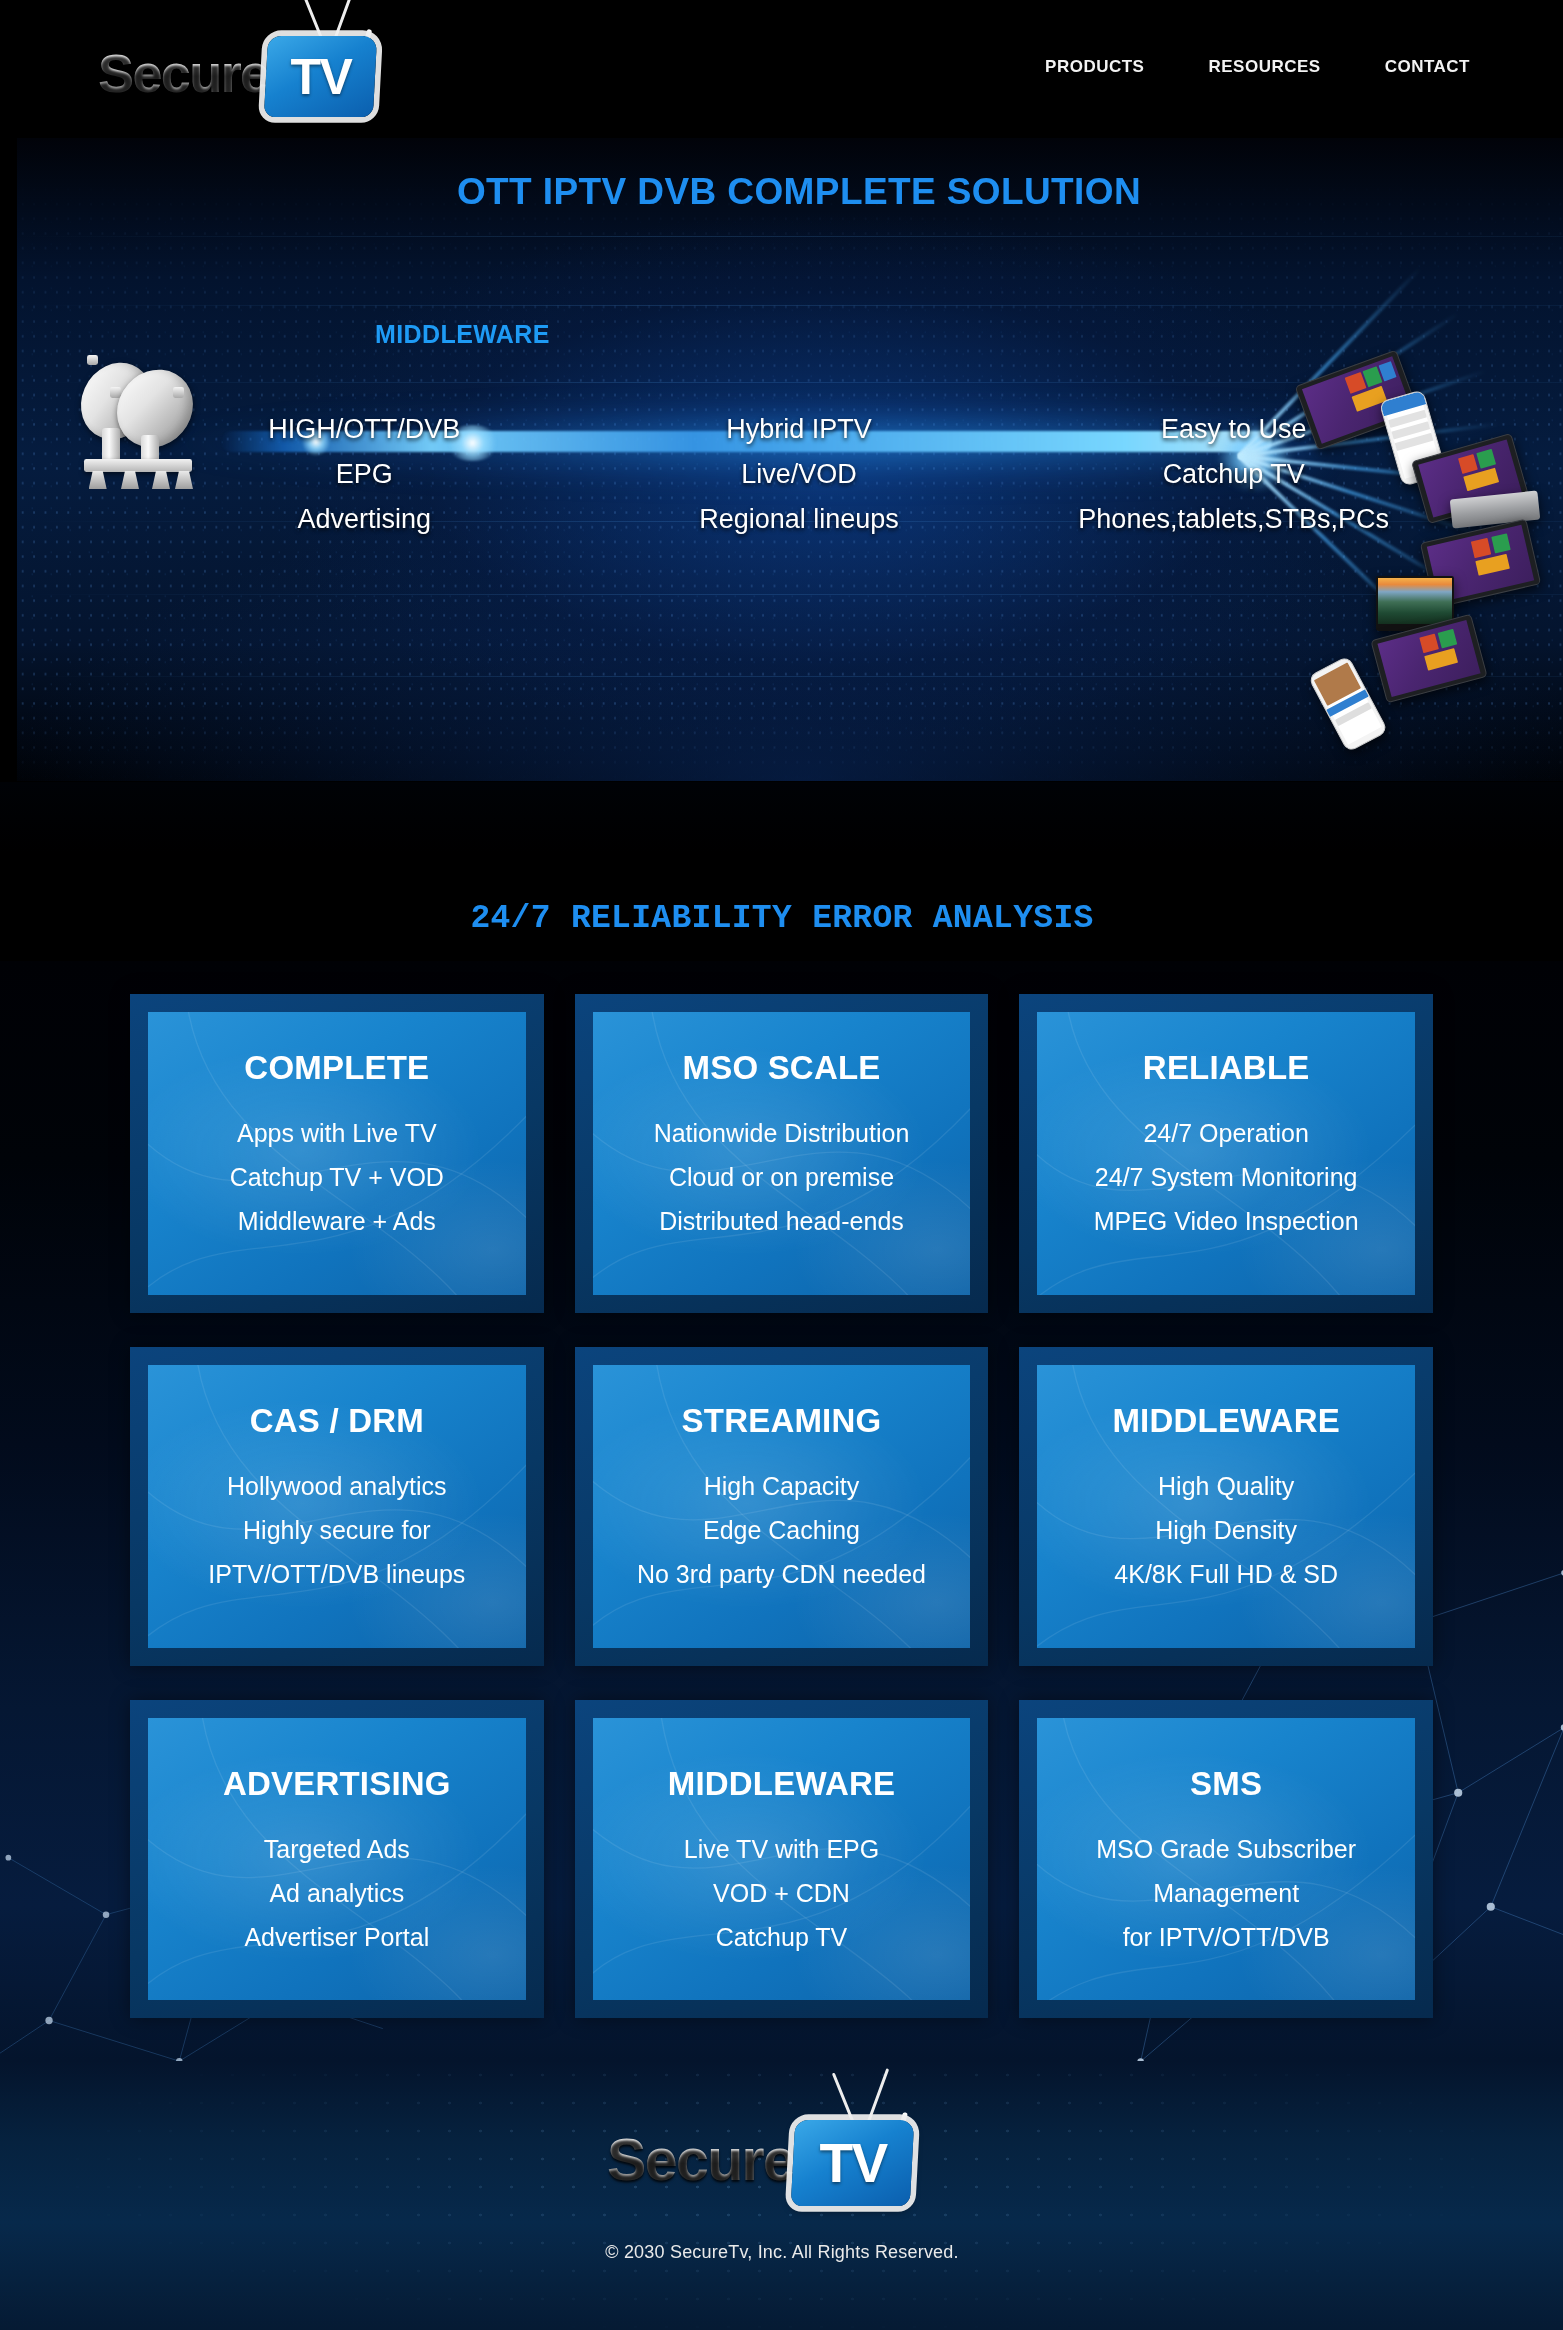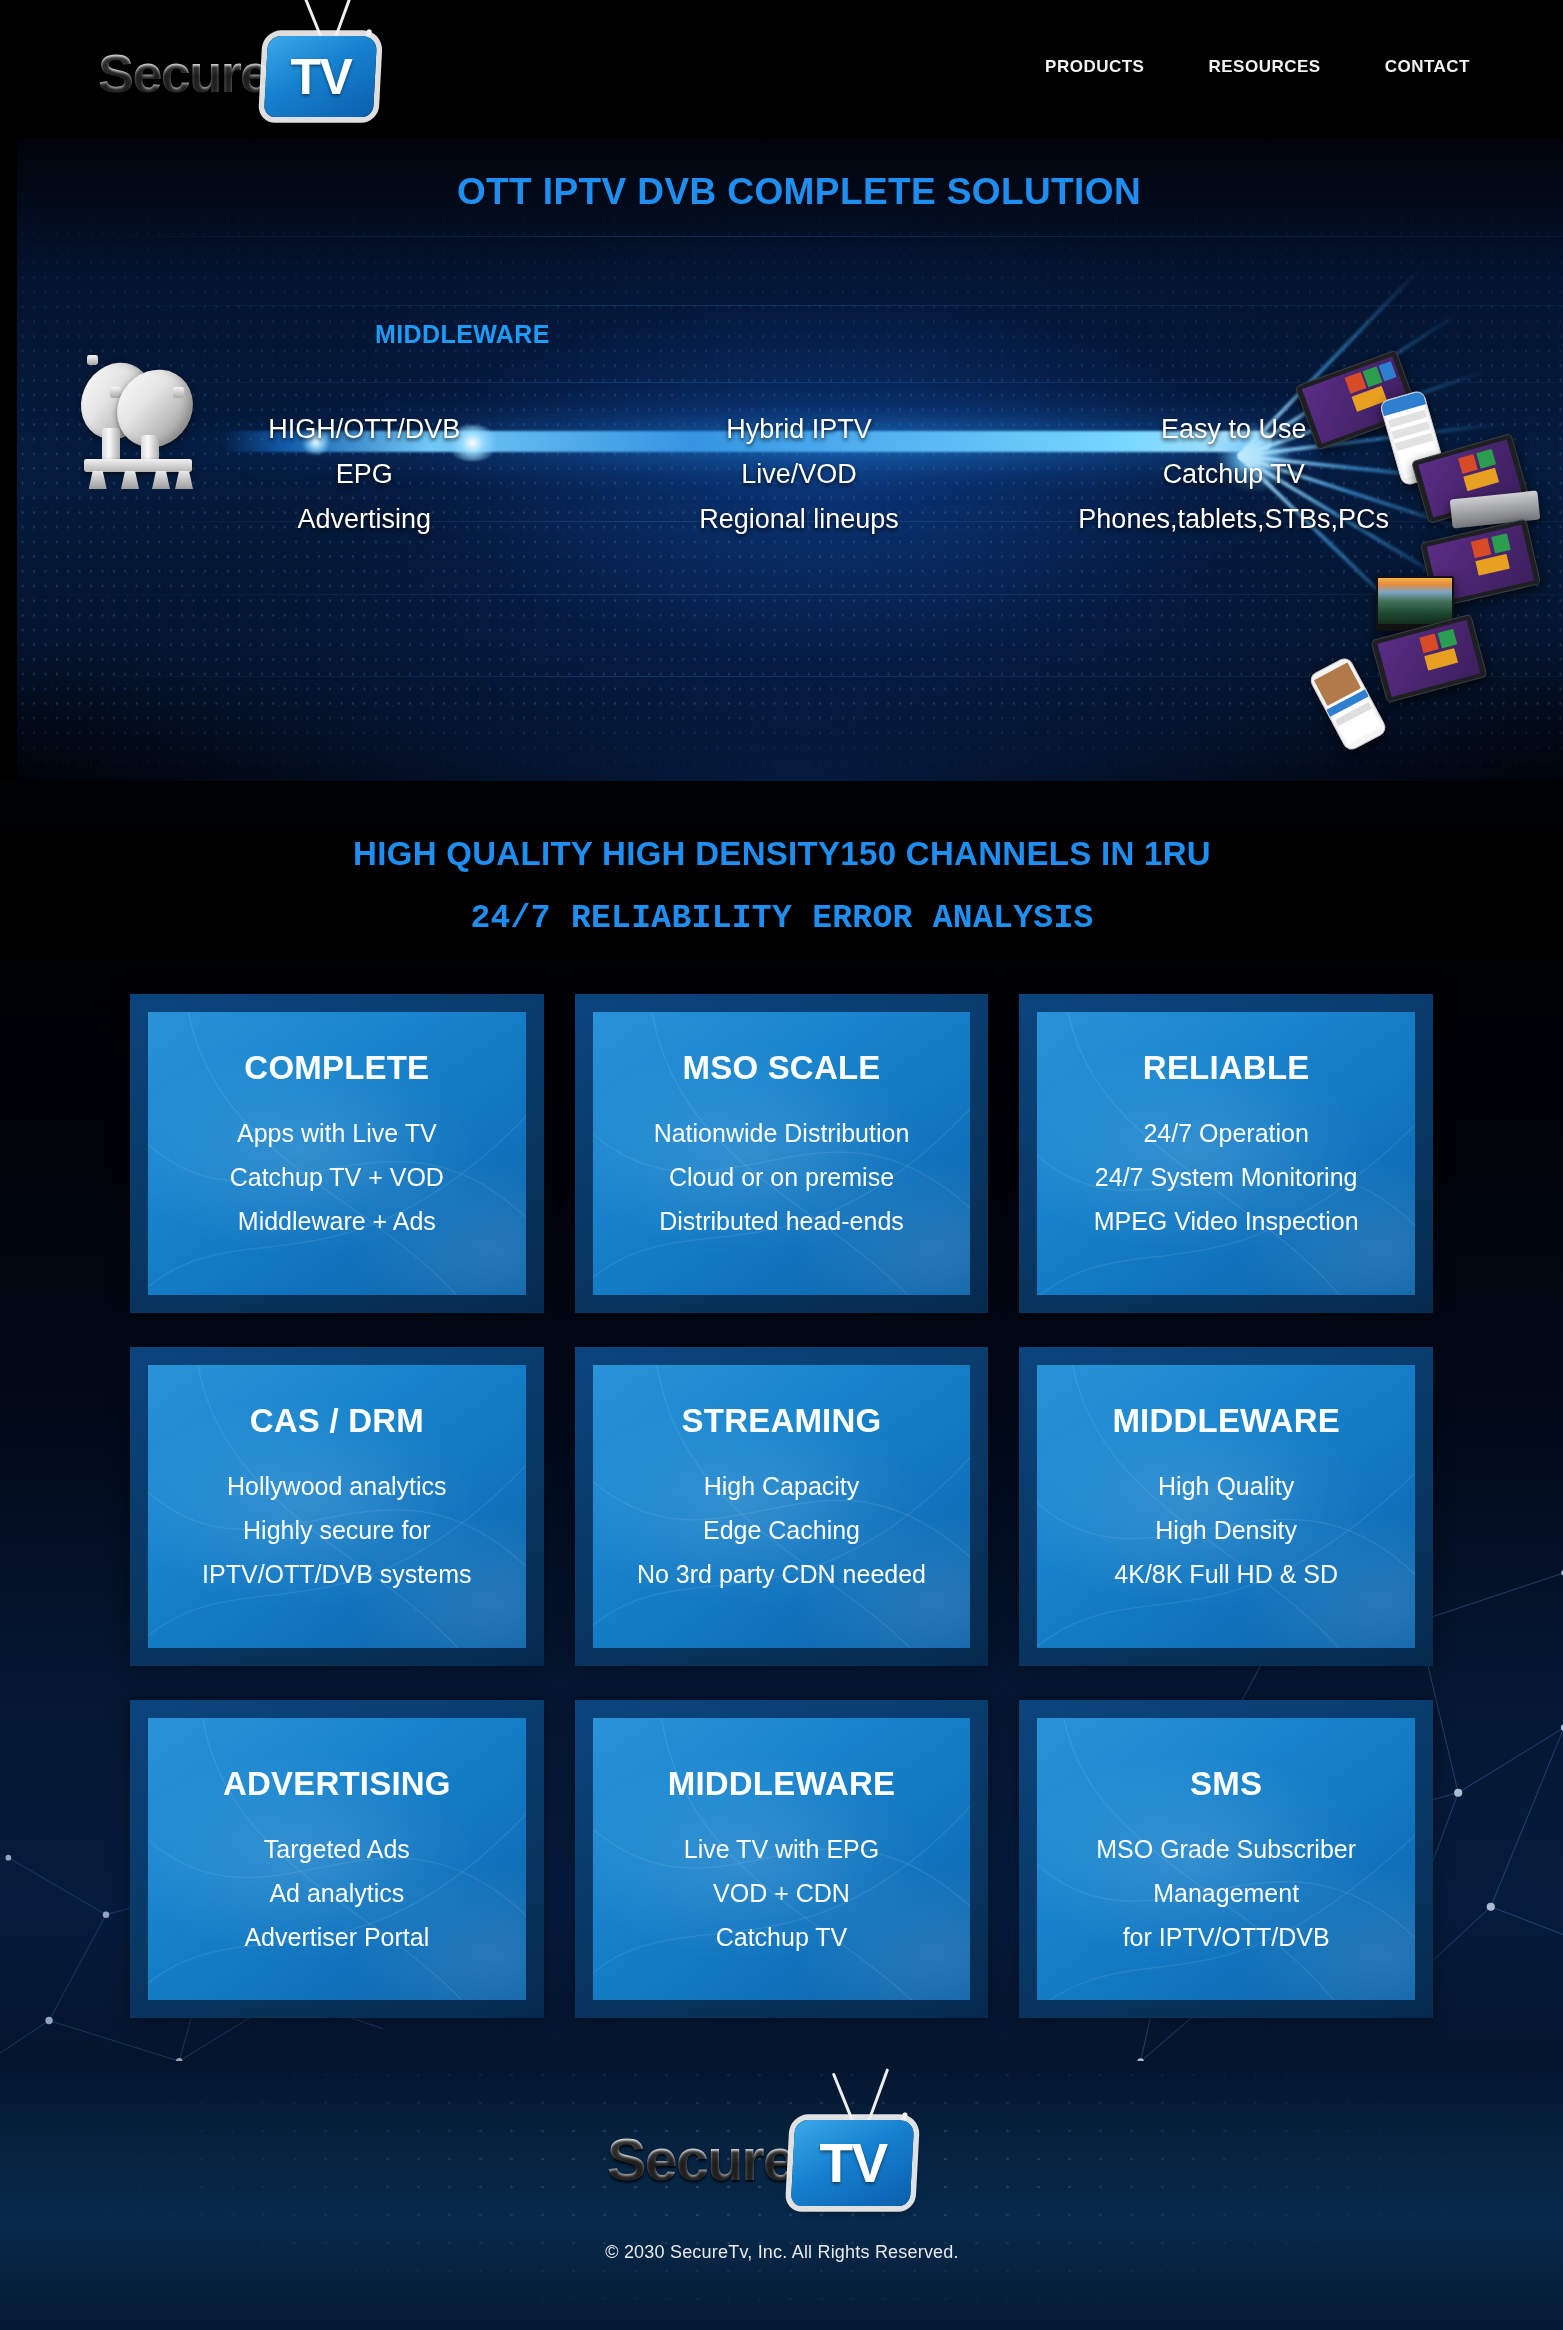--- a/index.html
+++ b/index.html
@@ -415,21 +415,20 @@
     </div>
     <div class="hcol">
       <div>Easy to Use</div>
       <div>Catchup TV</div>
       <div>Phones,tablets,STBs,PCs</div>
     </div>
   </div>
 </div>
 
 <div class="band2">
-  <div class="h2 a">HIGH QUALITY HIGH DENSITY150 CHANNELS IN 1RU</div>
   <div class="h2 b">24/7 RELIABILITY ERROR ANALYSIS</div>
 </div>
 
 <div class="cards-sec">
   <div class="net">
     <svg width="505" height="570" viewBox="0 0 620 700">
       <g stroke="#4a86c8" stroke-width="1" opacity=".5" fill="none">
         <path d="M40 660 L180 540 L330 600 L470 470 L600 520"></path>
         <path d="M180 540 L250 380 L430 330 L560 250"></path>
         <path d="M330 600 L430 330"></path>
@@ -529,21 +528,21 @@
         <svg class="swirl" viewBox="0 0 400 360" preserveAspectRatio="none">
             <g fill="none" stroke="#ffffff" stroke-opacity=".16" stroke-width="1.4">
               <path d="M-20 305 C95 185 205 325 420 85"></path>
               <path d="M-20 115 C125 275 255 35 430 245"></path>
               <path d="M50 -20 C70 180 300 205 385 380"></path>
             </g>
           </svg>
         <div class="card-title">CAS / DRM</div>
         <div class="card-line">Hollywood analytics</div>
         <div class="card-line">Highly secure for</div>
-        <div class="card-line">IPTV/OTT/DVB systems</div>
+        <div class="card-line">IPTV/OTT/DVB lineups</div>
       </div>
     </div>
     <div class="card">
       <div class="card-inner">
         <svg class="swirl" viewBox="0 0 400 360" preserveAspectRatio="none">
             <g fill="none" stroke="#ffffff" stroke-opacity=".16" stroke-width="1.4">
               <path d="M-20 295 C85 175 215 315 420 75"></path>
               <path d="M-20 105 C135 265 245 25 430 235"></path>
               <path d="M65 -20 C85 195 315 215 395 380"></path>
             </g>

